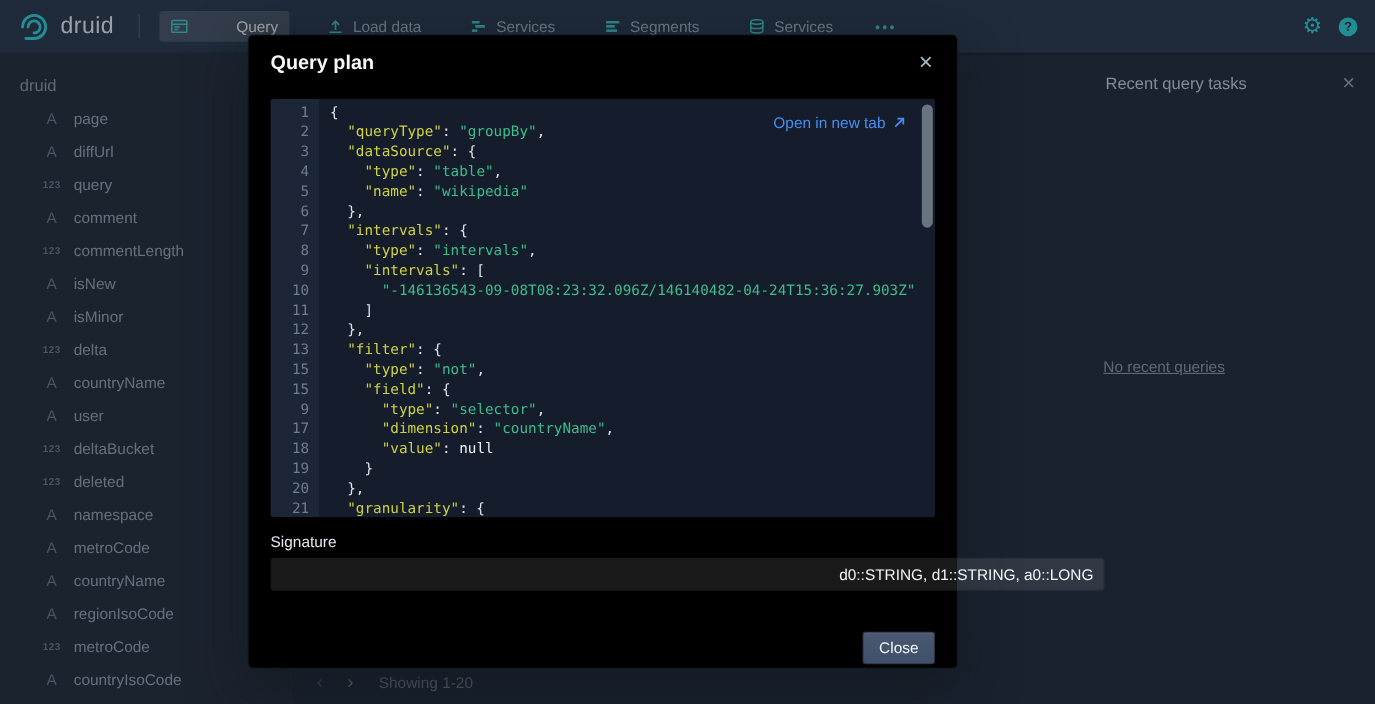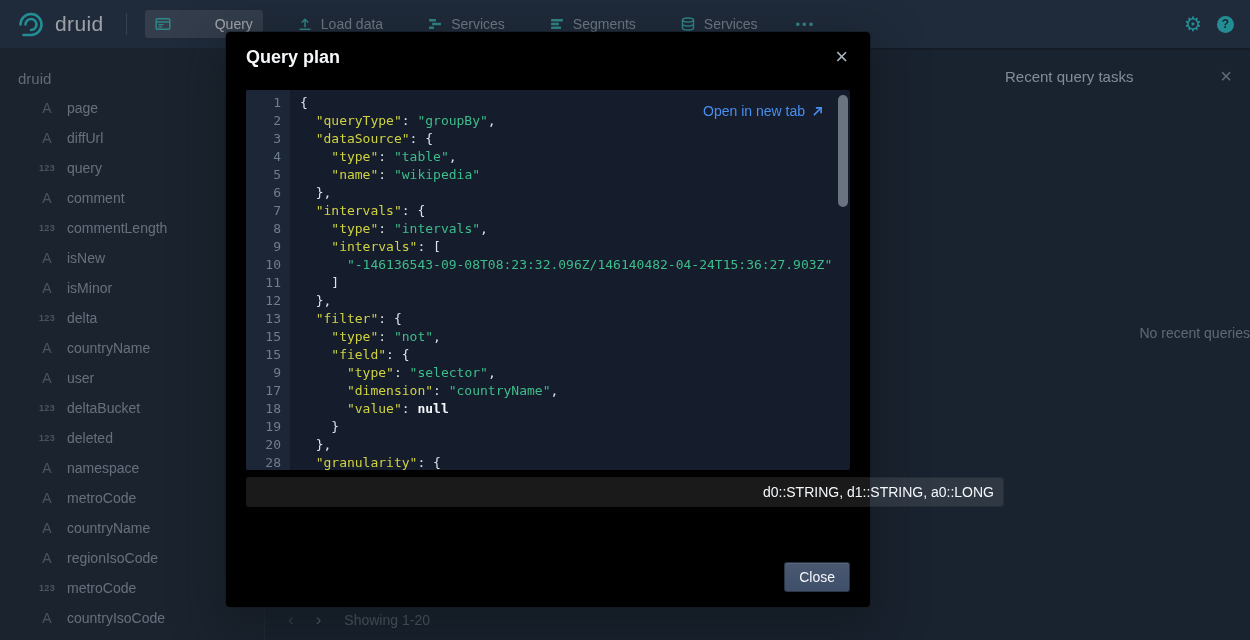--- a/index.html
+++ b/index.html
@@ -50,22 +50,22 @@
   .pg-prev { color:#5a6675; }
   .pg-next { color:#8a97a6; }
   .showing { color:#7f8c9b; font-size:14px; margin-left:10px; }
 
   
   .tasks-panel { position:absolute; top:48px; left:1003px; right:0; bottom:0; z-index:1; }
   .tasks-header { display:flex; align-items:center; justify-content:space-between;
                   padding:18px 18px 0 2px; }
   .tasks-title { color:#c2cdd8; font-size:15px; white-space:nowrap; }
   .tasks-close { color:#93a1af; font-size:20px; line-height:1; cursor:pointer; }
-  .tasks-empty { position:absolute; top:277px; left:15px; right:0; text-align:right;
-                 color:#8c99a8; font-size:14px; }
+  .tasks-empty { position:absolute; top:277px; left:0; right:0; text-align:left;
+                 color:#8c99a8; font-size:14px;text-decoration:underline; }
 
   
   .overlay { position:absolute; inset:0; background:rgba(8,12,20,.34); z-index:10; }
 
   
   .modal { position:absolute; left:226px; top:32px; width:644px; height:575px;
            background:#000000; border-radius:4px; z-index:20;
            box-shadow:0 0 0 1px rgba(16,22,26,.4), 0 18px 46px 6px rgba(16,22,26,.5); }
   .modal-header { height:50px; display:flex; align-items:center; justify-content:space-between;
                   padding:0 16px 0 20px; }
@@ -74,36 +74,36 @@
 
   .code-wrap { position:relative; margin:8px 20px 0; height:380px; display:flex;
                background:#151c2b; overflow:hidden; border-radius:2px;
                font-family:"DejaVu Sans Mono", monospace; font-size:13px; line-height:18px; }
   .gutter { width:44px; flex:none; background:#1d2637; color:#6f7d90; text-align:right;
             padding:4px 9px 0 0; }
   .code-lines { padding:4px 0 0 10px; white-space:pre; color:#dde3ea; }
   .tk-p { color:#dde3ea; }
   .tk-k { color:#cfd341; }
   .tk-s { color:#3dbd8b; }
-  .tk-x { color:#f2f6f9; font-weight:bold; }
+  .tk-x { color:#f2f6f9; font-weight:normal; }
 
   .open-new-tab { position:absolute; top:12px; right:26px; display:flex; align-items:center; gap:6px;
                   color:#478ff0; font-size:14px; cursor:pointer;
                   font-family:Liberation Sans, sans-serif; }
   .code-scrollbar { position:absolute; right:2px; top:5px; width:10px; height:112px;
                     background:rgba(177,188,199,.55); border-radius:5px; cursor:pointer; }
 
   .signature-label { margin:14px 20px 0; color:#e3e8ee; font-size:14px; }
   .signature-input { display:block; margin:7px 20px 0; width:758px; height:30px;
                      background:rgba(255,255,255,.1); border:none; border-radius:3px;
                      box-shadow:inset 0 0 0 1px rgba(16,22,26,.3);
                      color:#f5f8fa; font-size:14px; padding:0 10px;
                      font-family:"Liberation Sans", sans-serif;text-align:right; }
 
-  .modal-footer { position:absolute; right:20px; bottom:15px; }
+  .modal-footer { position:absolute; right:20px; bottom:3px; }
   .close-btn { background:linear-gradient(#4a5871,#40506a); color:#f5f8fa; font-size:14px;
                border:1px solid rgba(16,22,26,.5); border-radius:3px; padding:6px 14px;
                cursor:pointer; font-family:"Liberation Sans", sans-serif;
                box-shadow:inset 0 1px 0 rgba(255,255,255,.08); }
 </style>
 </head>
 <body>
 
 <nav class="navbar">
   <div class="brand">
@@ -294,31 +294,32 @@
         <div>11</div>
         <div>12</div>
         <div>13</div>
         <div>15</div>
         <div>15</div>
         <div>9</div>
         <div>17</div>
         <div>18</div>
         <div>19</div>
         <div>20</div>
-        <div>28</div>
+        <div>21</div>
       </div>
     <div class="code-lines"><div><span class="tk-p">{</span></div><div><span class="tk-p">  </span><span class="tk-k">"queryType"</span><span class="tk-p">: </span><span class="tk-s">"groupBy"</span><span class="tk-p">,</span></div><div><span class="tk-p">  </span><span class="tk-k">"dataSource"</span><span class="tk-p">: {</span></div><div><span class="tk-p">    </span><span class="tk-k">"type"</span><span class="tk-p">: </span><span class="tk-s">"table"</span><span class="tk-p">,</span></div><div><span class="tk-p">    </span><span class="tk-k">"name"</span><span class="tk-p">: </span><span class="tk-s">"wikipedia"</span></div><div><span class="tk-p">  },</span></div><div><span class="tk-p">  </span><span class="tk-k">"intervals"</span><span class="tk-p">: {</span></div><div><span class="tk-p">    </span><span class="tk-k">"type"</span><span class="tk-p">: </span><span class="tk-s">"intervals"</span><span class="tk-p">,</span></div><div><span class="tk-p">    </span><span class="tk-k">"intervals"</span><span class="tk-p">: [</span></div><div><span class="tk-p">      </span><span class="tk-s">"-146136543-09-08T08:23:32.096Z/146140482-04-24T15:36:27.903Z"</span></div><div><span class="tk-p">    ]</span></div><div><span class="tk-p">  },</span></div><div><span class="tk-p">  </span><span class="tk-k">"filter"</span><span class="tk-p">: {</span></div><div><span class="tk-p">    </span><span class="tk-k">"type"</span><span class="tk-p">: </span><span class="tk-s">"not"</span><span class="tk-p">,</span></div><div><span class="tk-p">    </span><span class="tk-k">"field"</span><span class="tk-p">: {</span></div><div><span class="tk-p">      </span><span class="tk-k">"type"</span><span class="tk-p">: </span><span class="tk-s">"selector"</span><span class="tk-p">,</span></div><div><span class="tk-p">      </span><span class="tk-k">"dimension"</span><span class="tk-p">: </span><span class="tk-s">"countryName"</span><span class="tk-p">,</span></div><div><span class="tk-p">      </span><span class="tk-k">"value"</span><span class="tk-p">: </span><span class="tk-x">null</span></div><div><span class="tk-p">    }</span></div><div><span class="tk-p">  },</span></div><div><span class="tk-p">  </span><span class="tk-k">"granularity"</span><span class="tk-p">: {</span></div></div>
     <div class="open-new-tab">
       <span>Open in new tab</span>
       <svg width="13" height="13" viewBox="0 0 16 16" fill="none" stroke="currentColor" stroke-width="2">
           <path d="M3.5 12.5L12 4"></path>
           <path d="M6 3.5h6.5V10"></path>
         </svg>
     </div>
     <div class="code-scrollbar"></div>
   </div>
 
+  <div class="signature-label">Signature</div>
   <input class="signature-input" type="text" value="d0::STRING, d1::STRING, a0::LONG" style="">
 
   <div class="modal-footer">
     <button class="close-btn">Close</button>
   </div>
 </div>
 
 </body></html>

